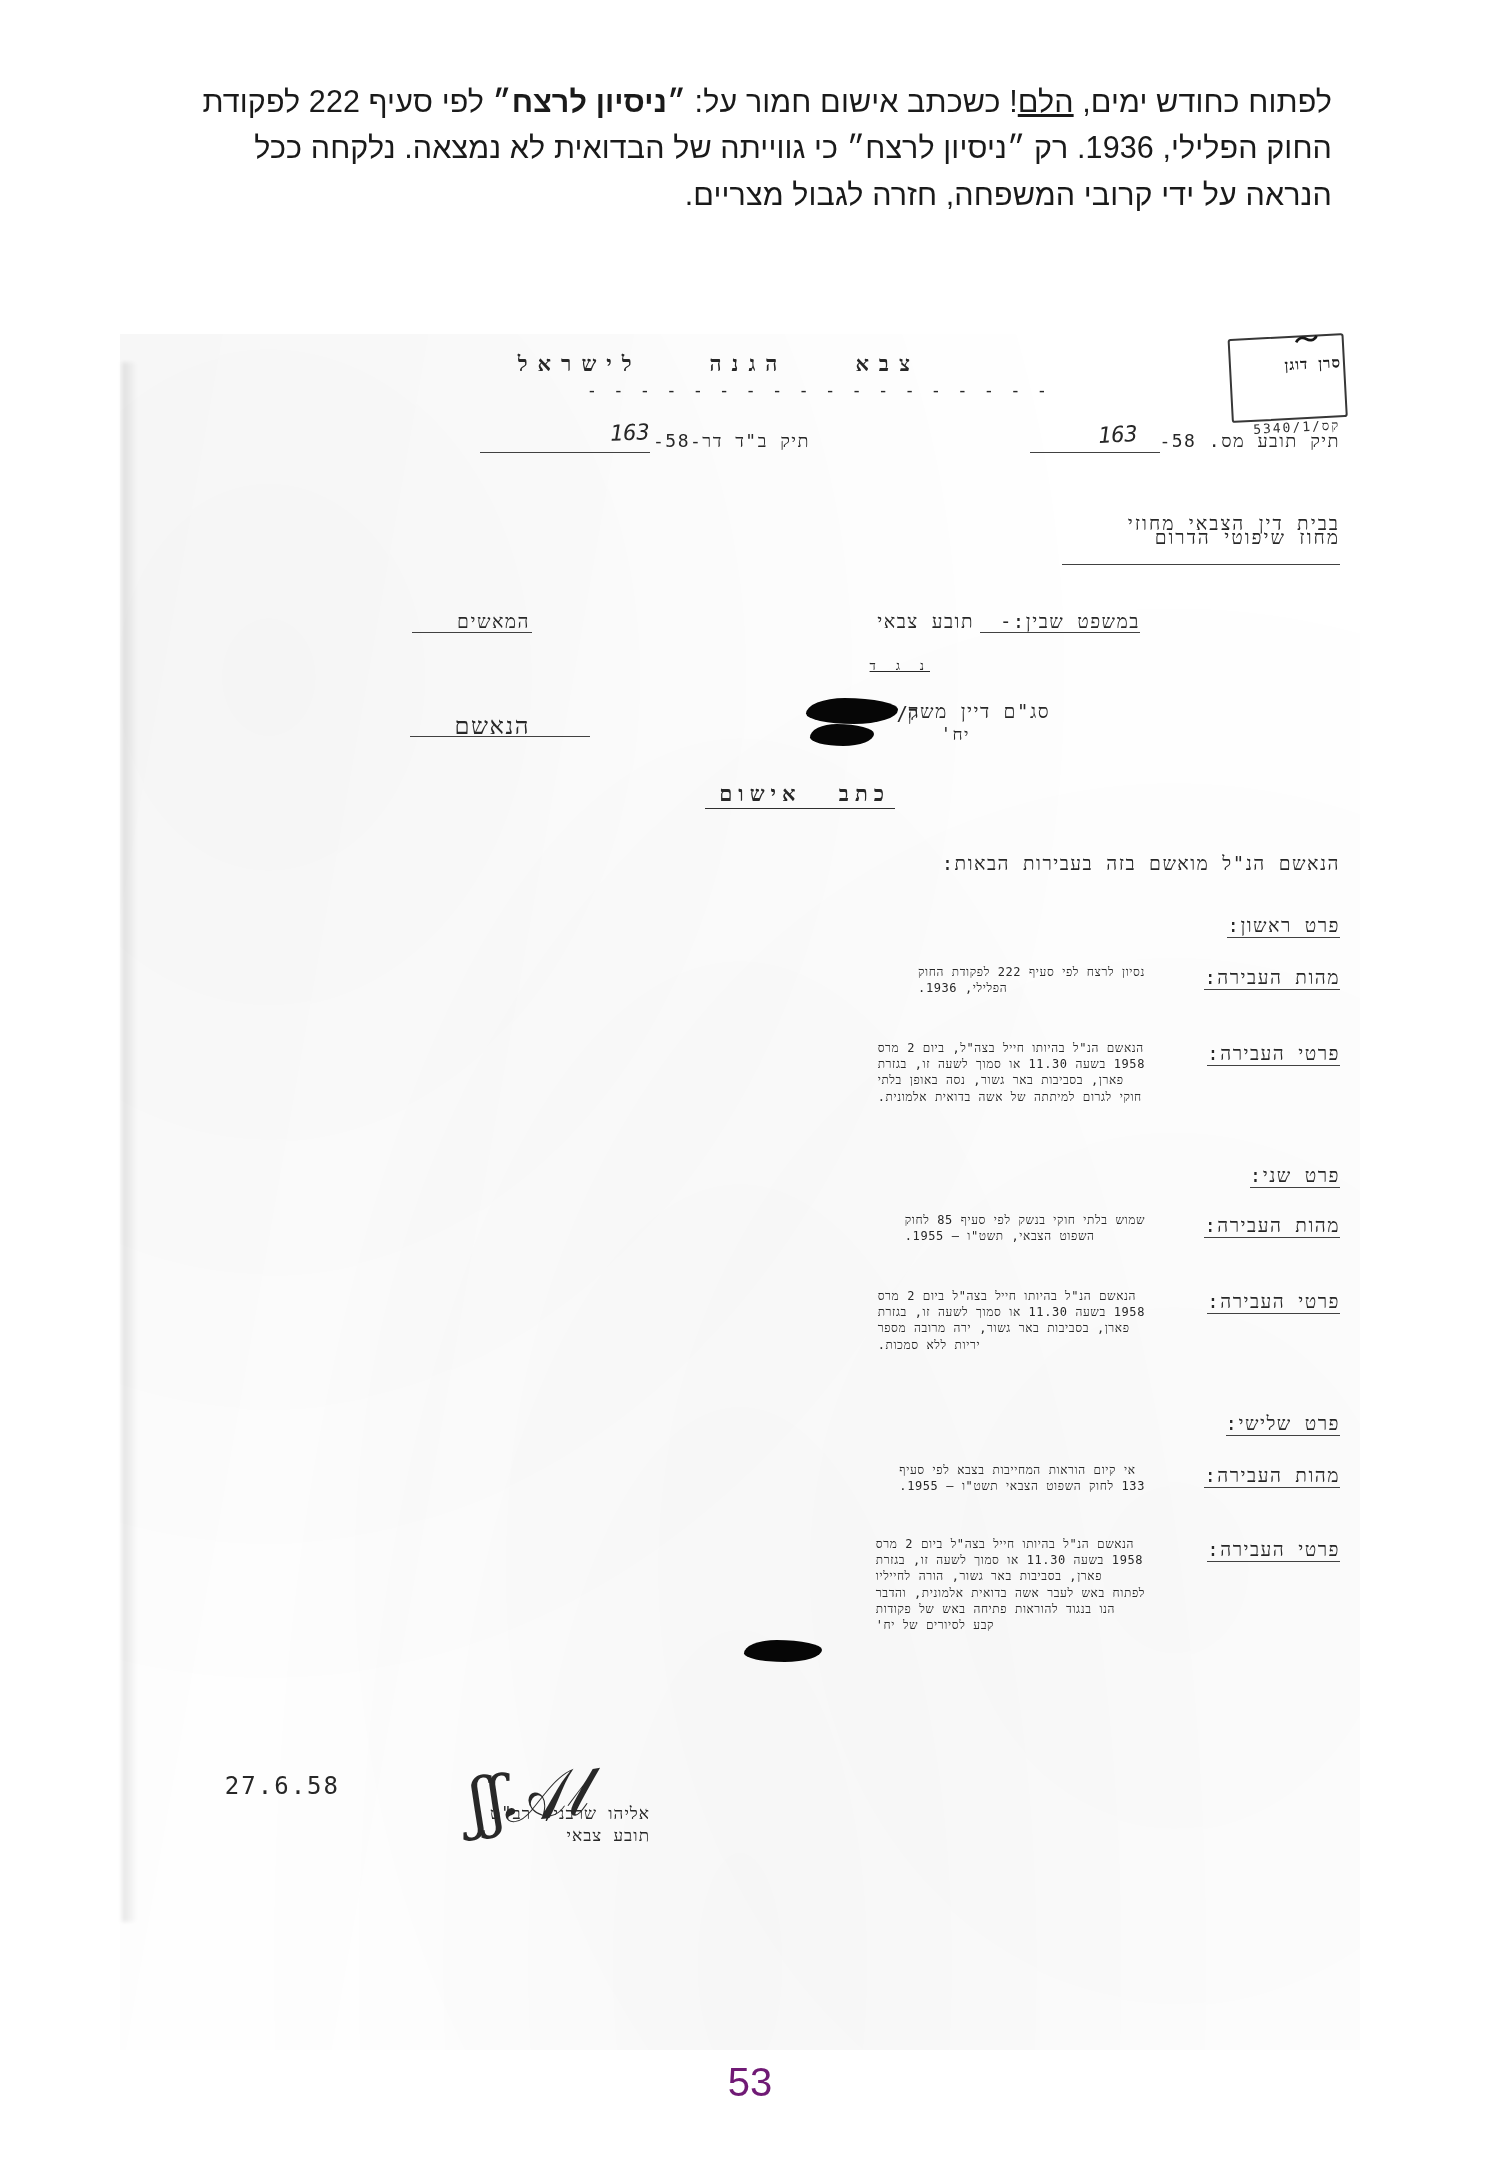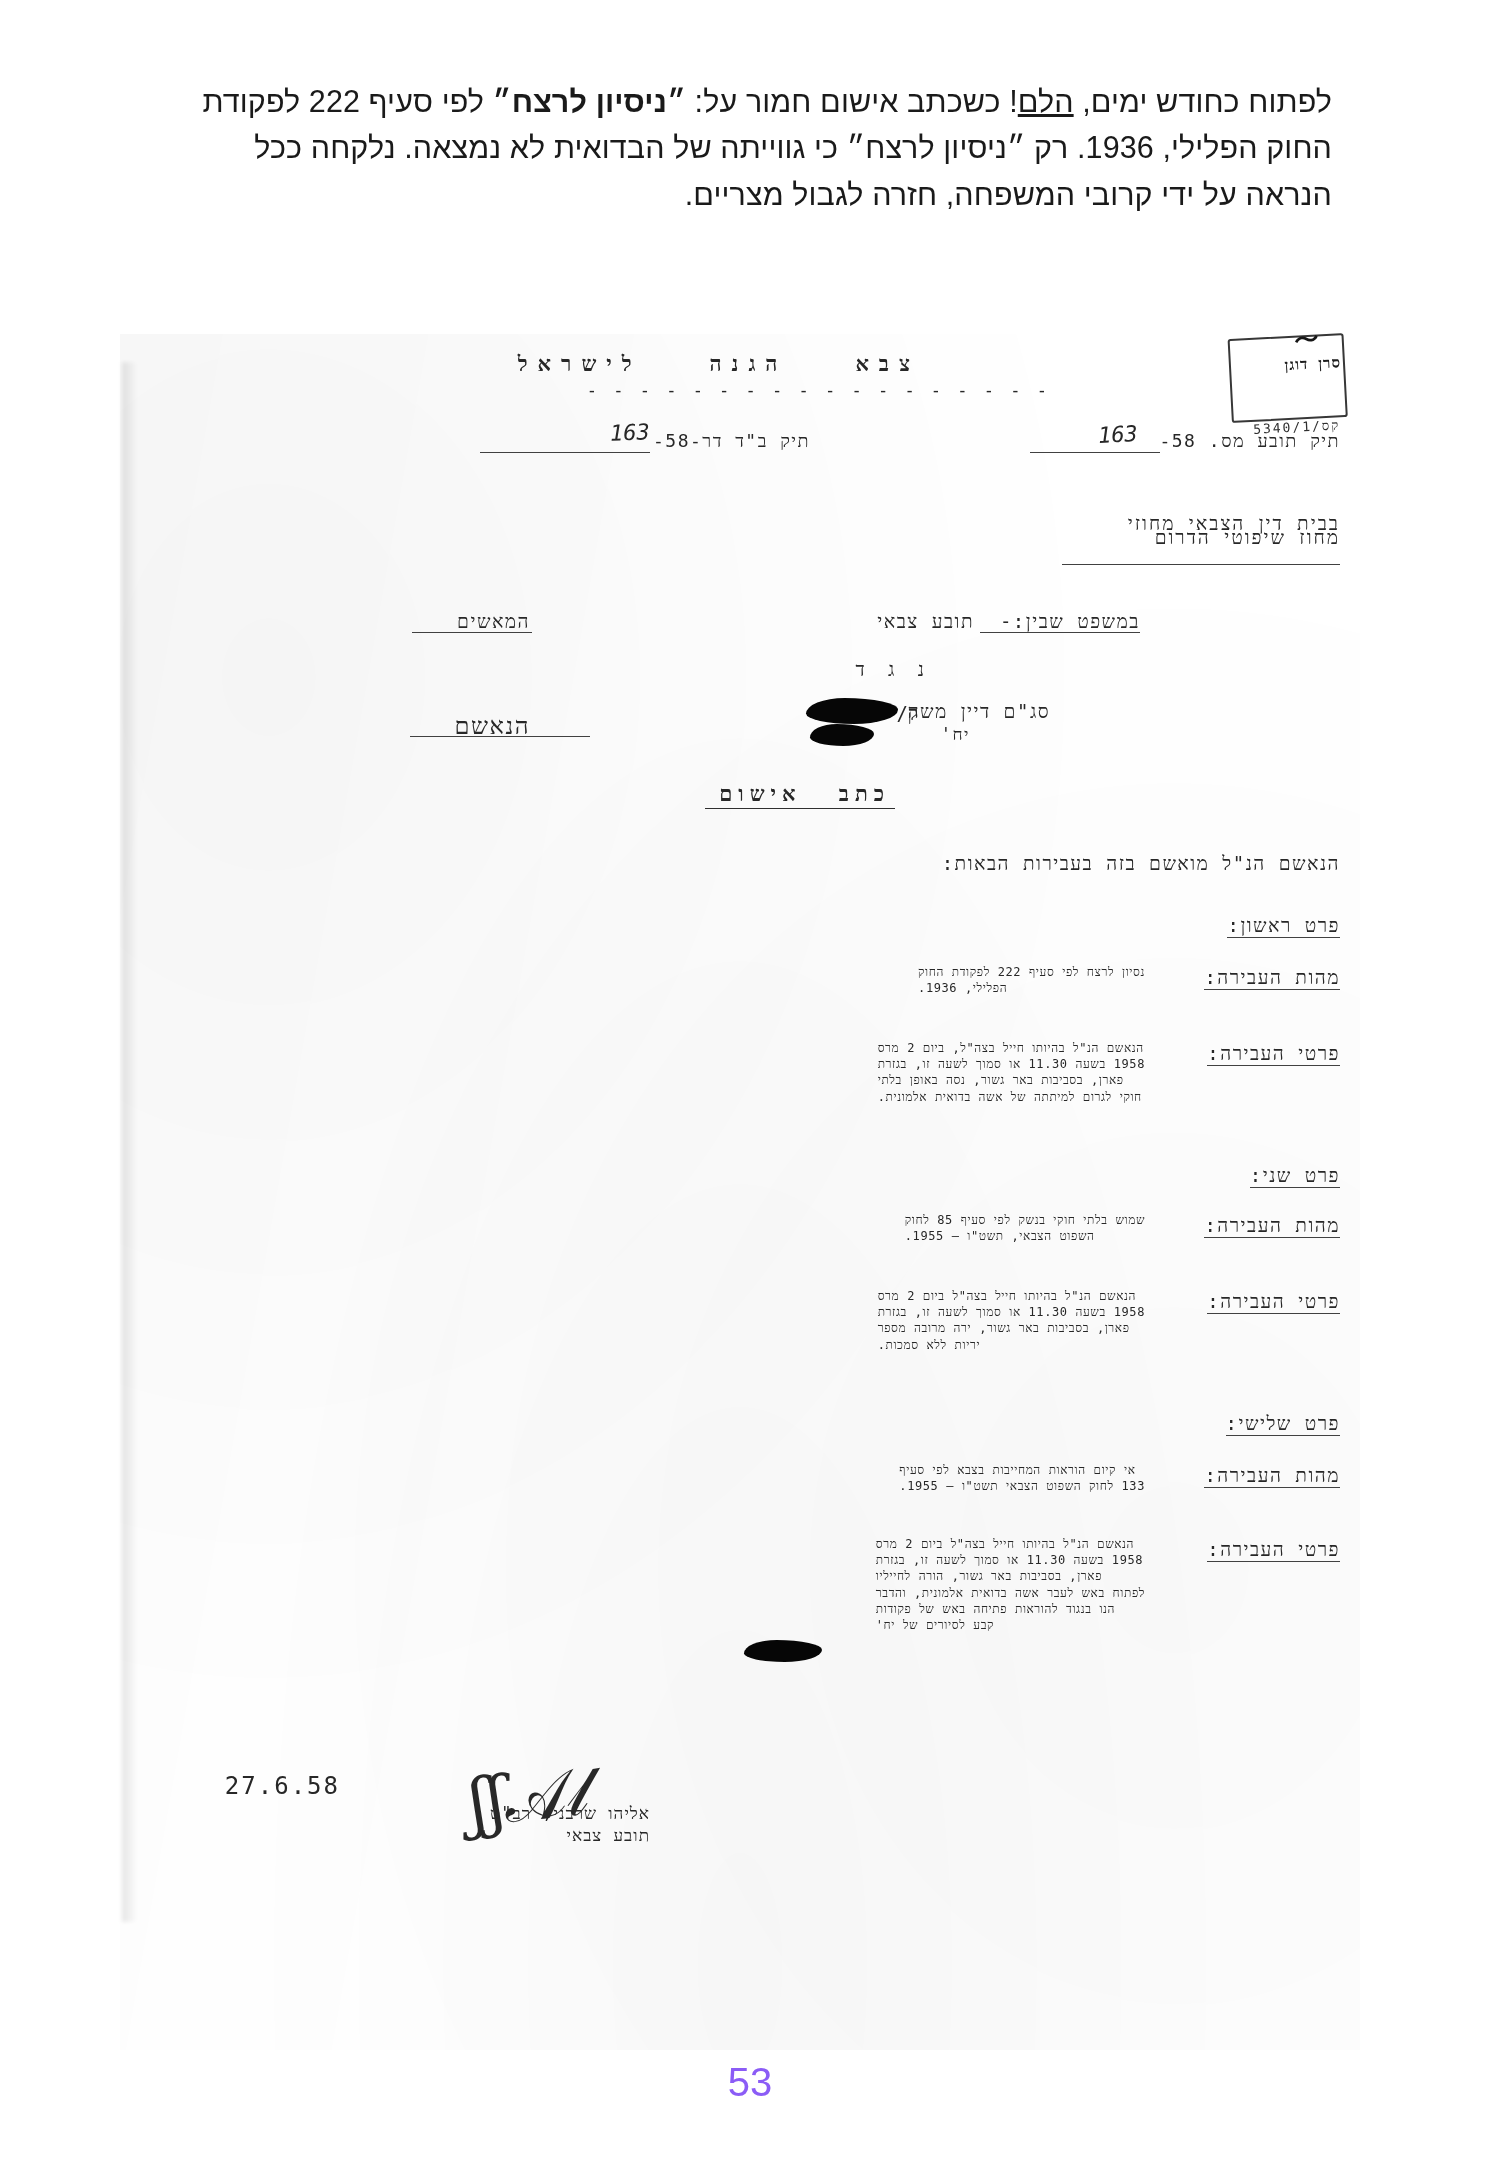--- a/index.html
+++ b/index.html
@@ -137,21 +137,21 @@
 
   .court-1 { top: 160px; right: 10px; font-size: 19px; letter-spacing: 2px; }
   .court-2 { top: 174px; right: 10px; font-size: 19px; letter-spacing: 2px; }
   .court-underline { top: 212px; right: 10px; width: 278px; border-bottom: 1.6px solid #444; }
 
   .case-line { top: 258px; right: 210px; font-size: 19px; letter-spacing: 1.5px; }
   .case-underline { top: 280px; right: 210px; width: 160px; border-bottom: 1.6px solid #444; }
   .label-prosec { top: 258px; right: 820px; font-size: 19px; letter-spacing: 1.5px; }
   .prosec-underline { top: 280px; right: 818px; width: 120px; border-bottom: 1.6px solid #444; }
 
-  .versus { top: 306px; right: 420px; font-size: 19px; letter-spacing: 6px; }
+  .versus { top: 306px; right: 420px; font-size: 13px; letter-spacing: 6px; text-decoration: underline; }
 
   .defendant-line { top: 348px; right: 300px; font-size: 19px; letter-spacing: 1.5px; }
   .defendant-line2 { top: 372px; right: 380px; font-size: 17px; letter-spacing: 1.5px; }
   .label-accused { top: 360px; right: 820px; font-size: 24px; letter-spacing: 1.5px; }
   .accused-underline { top: 384px; right: 760px; width: 180px; border-bottom: 1.6px solid #444; }
 
   
   .redact {
     background: #0c0c0c;
     border-radius: 42% 58% 48% 52% / 60% 45% 55% 40%;
@@ -193,21 +193,21 @@
     font-family: "DejaVu Serif", serif;
     opacity: .9;
   }
 
   .page-number {
     position: absolute;
     left: 0; right: 0;
     top: 2060px;
     text-align: center;
     font-size: 40px;
-    color: #8b5cf6;
+    color: #701a75;
   }
 </style>
 </head>
 <body>
 
 <div class="page">
 
   <div class="intro">
     <span>לפתוח כחודש ימים, </span><u>הלם</u><span>! כשכתב אישום חמור על: </span><b>״ניסיון לרצח״</b><span> לפי סעיף 222 לפקודת החוק הפלילי, 1936.  רק ״ניסיון לרצח״ כי גווייתה של הבדואית לא נמצאה. נלקחה ככל הנראה על ידי קרובי המשפחה, חזרה לגבול מצריים.</span>
   </div>

